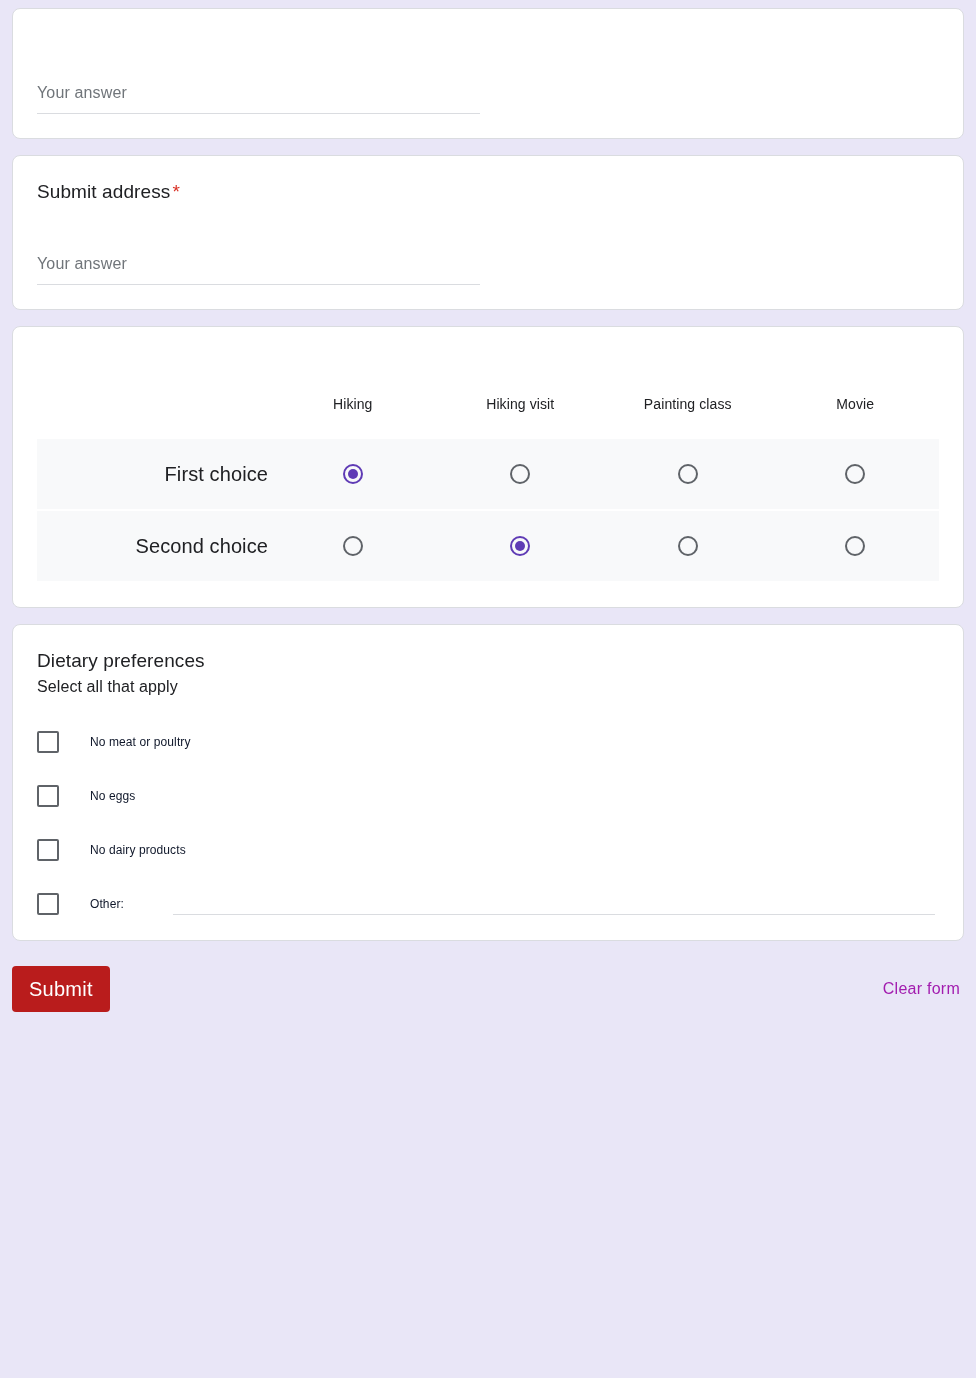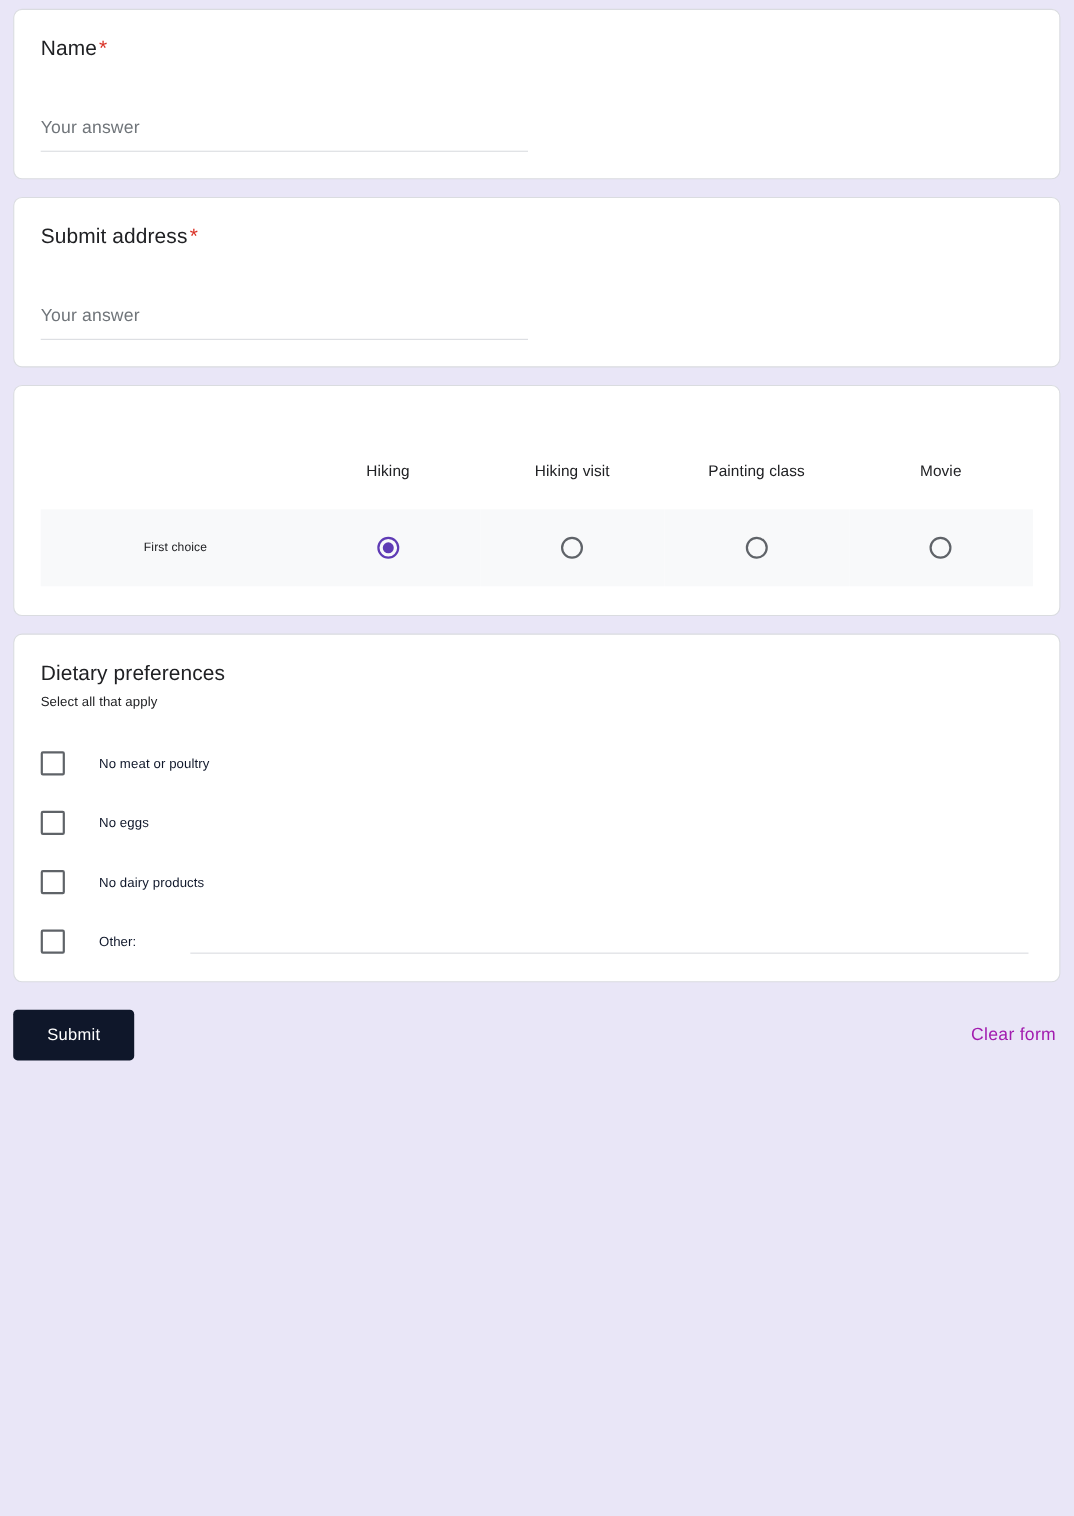--- a/index.html
+++ b/index.html
@@ -38,21 +38,21 @@
     color: #202124;
     font-weight: 400;
     letter-spacing: 0.1px;
   }
   .req-star {
     color: #d93025;
     font-size: 19px;
     margin-left: 2px;
   }
   .q-help {
-    font-size: 12px;
+    font-size: 16px;
     line-height: 19px;
     color: #202124;
     margin-top: 4px;
     letter-spacing: 0.1px;
   }
 
   
   .short-answer {
     margin-top: 48px;
     width: 443px;
@@ -92,23 +92,23 @@
     letter-spacing: 0.1px;
   }
   .grid-head th.blank { padding: 0; }
   .grid-body td {
     background: #f8f9fa;
     height: 68px;
     vertical-align: middle;
     text-align: center;
   }
   .grid-body td.rowlabel {
-    text-align: center;
+    text-align: right;
     padding-left: 14px;
-    font-size: 11px;
+    font-size: 20px;
     line-height: 22px;
     color: #202124;
     letter-spacing: 0.1px;
   }
 
   .radio {
     display: inline-block;
     width: 20px;
     height: 20px;
     border: 2px solid #5f6368;
@@ -181,51 +181,48 @@
     width: 952px;
     margin: 0 12px;
     display: flex;
     align-items: center;
     justify-content: space-between;
     height: 56px;
     padding-top: 8px;
     box-sizing: border-box;
   }
   .submit-btn {
-    background: #0f172a;
+    background: #b91c1c;
     color: #ffffff;
-    font-size: 15px;
+    font-size: 20px;
     line-height: 20px;
     letter-spacing: 0.25px;
     border: none;
     border-radius: 4px;
-    padding: 13px 31px;
+    padding: 13px 17px;
     font-family: "Liberation Sans", sans-serif;
     cursor: pointer;
   }
   .clear-link {
     color: #a21caf;
     font-size: 16px;
     line-height: 20px;
     letter-spacing: 0.25px;
     text-decoration: none;
     cursor: pointer;
     padding-right: 4px;
     margin-left: 34px;
   }
 </style>
 </head>
 <body>
 
 <div class="form-root">
 
   <div class="card">
-    <div class="q-title">
-      <span>Name</span><span class="req-star">*</span>
-    </div>
     <div class="short-answer">
       <div class="answer-text">Your answer</div>
       <div class="underline"></div>
     </div>
   </div>
 
   <div class="card">
     <div class="q-title">
       <span>Submit address</span><span class="req-star">*</span>
     </div>
@@ -256,20 +253,27 @@
           </tr>
         </thead>
         <tbody class="grid-body">
           <tr>
             <td class="rowlabel">First choice</td>
             <td><span class="radio checked"></span></td>
             <td><span class="radio"></span></td>
             <td><span class="radio"></span></td>
             <td><span class="radio"></span></td>
           </tr>
+          <tr>
+            <td class="rowlabel">Second choice</td>
+            <td><span class="radio"></span></td>
+            <td><span class="radio checked"></span></td>
+            <td><span class="radio"></span></td>
+            <td><span class="radio"></span></td>
+          </tr>
         </tbody>
       </table>
     </div>
   </div>
 
   <div class="card">
     <div class="q-title">Dietary preferences</div>
     <div class="q-help">Select all that apply</div>
 
     <div class="checkbox-list">

